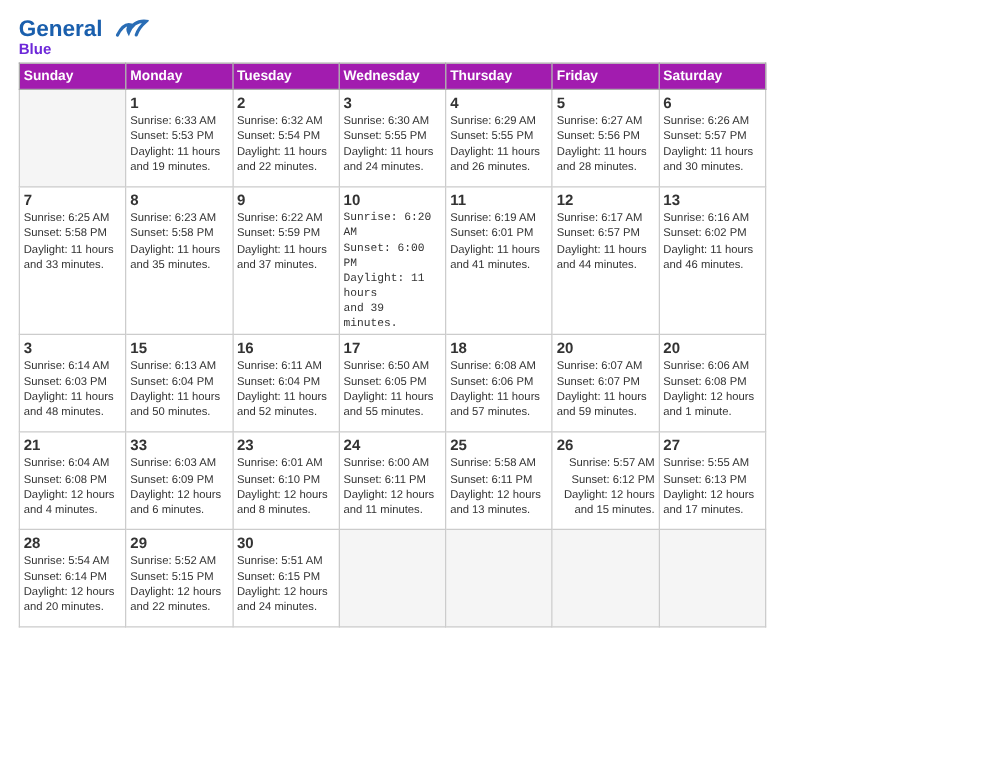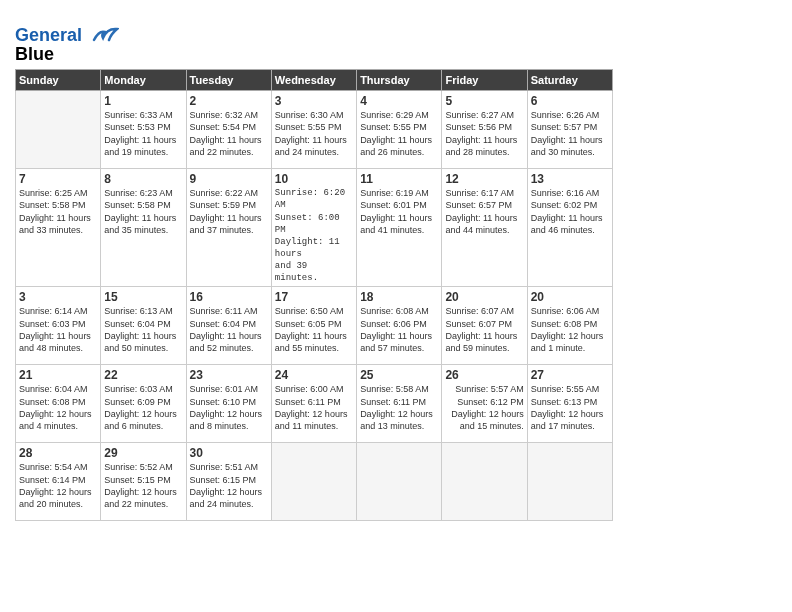--- a/index.html
+++ b/index.html
@@ -5,21 +5,21 @@
     * { margin: 0; padding: 0; box-sizing: border-box; }
     body {
       font-family: Arial, sans-serif;
       background: #fff;
       width: 792px;
       height: 612px;
       overflow: hidden;
     }
     .container {
       width: 628px;
-      padding: 22px 15px 10px 15px;
+      padding: 10px 15px 10px 15px;
     }
     .header-row {
       display: flex;
       align-items: flex-start;
       justify-content: space-between;
       margin-bottom: 4px;
     }
     .logo {
       display: flex;
       align-items: center;
@@ -46,21 +46,21 @@
     .location-title {
       font-size: 15px;
       color: #333;
     }
     table {
       width: 100%;
       border-collapse: collapse;
       table-layout: fixed;
     }
     th {
-      background-color: #404040;
+      background-color: #a21caf;
       color: #fff;
       font-size: 11px;
       font-weight: bold;
       padding: 4px 3px;
       text-align: left;
       border: 1px solid #aaa;
     }
     td {
       vertical-align: top;
       padding: 3px 3px 2px 3px;
@@ -94,21 +94,21 @@
     <div class="logo">
       <div>
         <div style="display:flex;align-items:center;">
           <div class="logo-text">
             <span>General</span>
             <svg width="30" height="20" viewBox="0 0 30 20" style="display:inline-block;vertical-align:middle;margin-left:2px;">
               <path d="M5,14 Q10,4 16,6 Q12,8 14,12 Q18,2 28,3 Q22,8 20,14" stroke="#2a6db5" stroke-width="2.5" fill="none" stroke-linecap="round"></path>
             </svg>
           </div>
         </div>
-        <div style="font-size:18px;font-weight:bold;color:#000000;margin-top:-2px;">Blue</div>
+        <div style="font-size:12px;font-weight:bold;color:#6d28d9;margin-top:-2px;">Blue</div>
       </div>
     </div>
     <div class="title-block">
       <div class="month-title"></div>
       <div class="location-title"></div>
     </div>
   </div>
 
   <table>
     <thead>
@@ -272,21 +272,21 @@
         </tr>
         <tr>
           <td>
             <span class="day-num">21</span>
             <div class="day-detail" style="white-space: pre-line;">Sunrise: 6:04 AM
 Sunset: 6:08 PM
 Daylight: 12 hours
 and 4 minutes.</div>
           </td>
           <td>
-            <span class="day-num">22</span>
+            <span class="day-num">33</span>
             <div class="day-detail" style="white-space: pre-line;">Sunrise: 6:03 AM
 Sunset: 6:09 PM
 Daylight: 12 hours
 and 6 minutes.</div>
           </td>
           <td>
             <span class="day-num">23</span>
             <div class="day-detail" style="white-space: pre-line;">Sunrise: 6:01 AM
 Sunset: 6:10 PM
 Daylight: 12 hours

